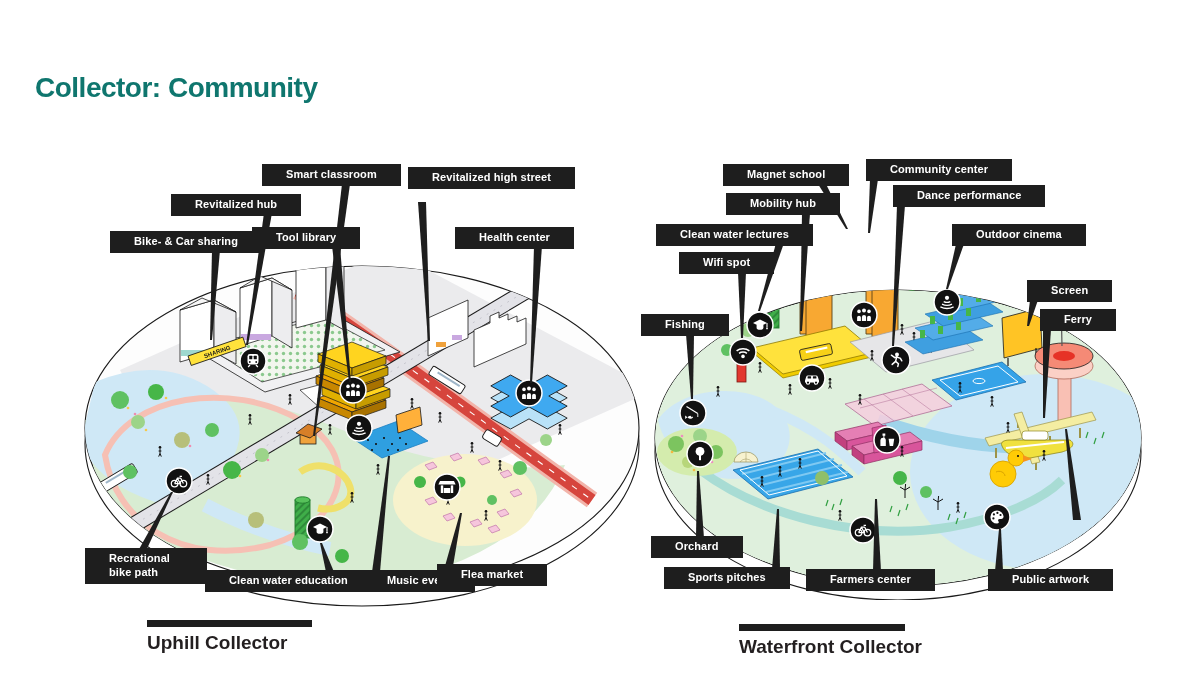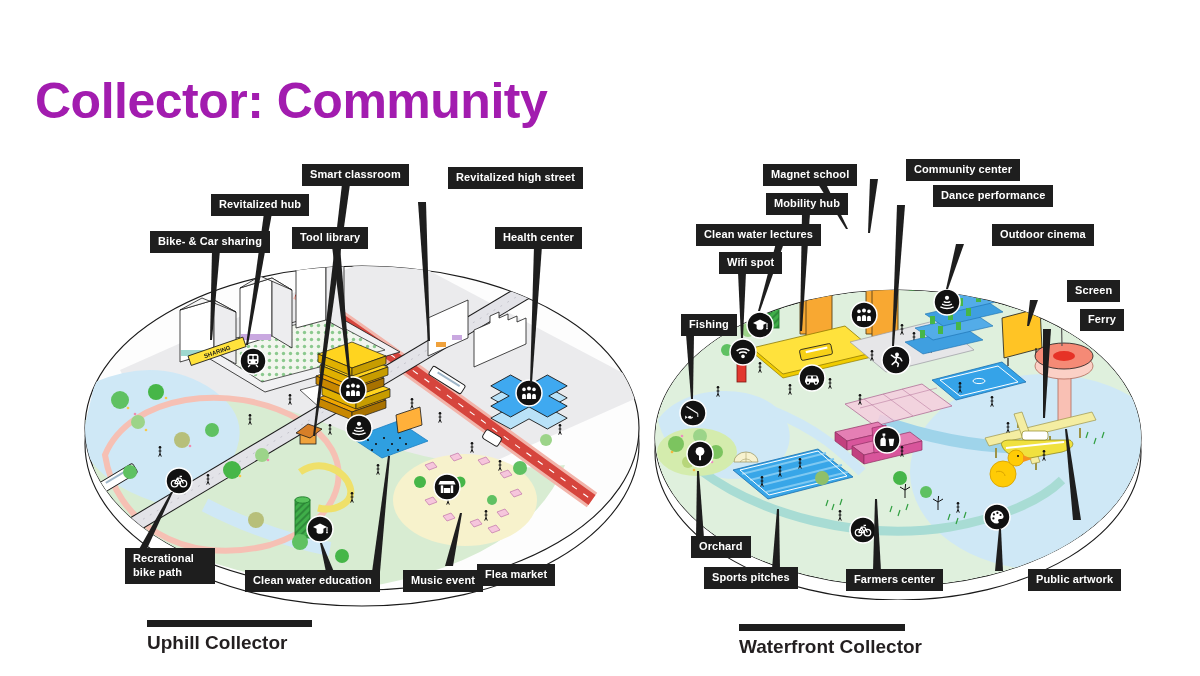--- a/index.html
+++ b/index.html
@@ -1,23 +1,23 @@
 <!DOCTYPE html>
 <html><head>
 <meta charset="utf-8">
 <style>
   html,body{margin:0;padding:0;background:#ffffff;}
   .canvas{position:relative;width:1200px;height:676px;background:#ffffff;overflow:hidden;
           font-family:"Liberation Sans","DejaVu Sans",sans-serif;}
-  .page-title{position:absolute;left:35px;top:72px;font-size:50px;font-weight:700;
-              color:#a21caf;letter-spacing:-0.5px;white-space:nowrap;}
+  .page-title{position:absolute;left:35px;top:72px;font-size:28px;font-weight:700;
+              color:#0f766e;letter-spacing:-0.5px;white-space:nowrap;}
   .scene{position:absolute;}
   .overlay{position:absolute;left:0;top:0;width:1200px;height:676px;pointer-events:none;z-index:5;}
   .label{position:absolute;background:#1e1e1e;color:#ffffff;font-size:11px;font-weight:700;
-         line-height:1.25;padding:4px 8px;white-space:nowrap;z-index:6;letter-spacing:0.1px;margin-left:40px;}
+         line-height:1.25;padding:4px 24px;white-space:nowrap;z-index:6;letter-spacing:0.1px;}
   .label.wrap{white-space:normal;}
   .caption{position:absolute;z-index:6;margin-left:42px;}
   .caption-bar{height:7px;background:#1e1e1e;margin-bottom:5px;}
   .caption-text{font-size:19px;font-weight:700;color:#231f20;white-space:nowrap;}
   .badge circle.bg{fill:#111111;stroke:#ffffff;stroke-width:1.5;}
 </style>
 </head>
 <body>
 
 <div class="canvas">

